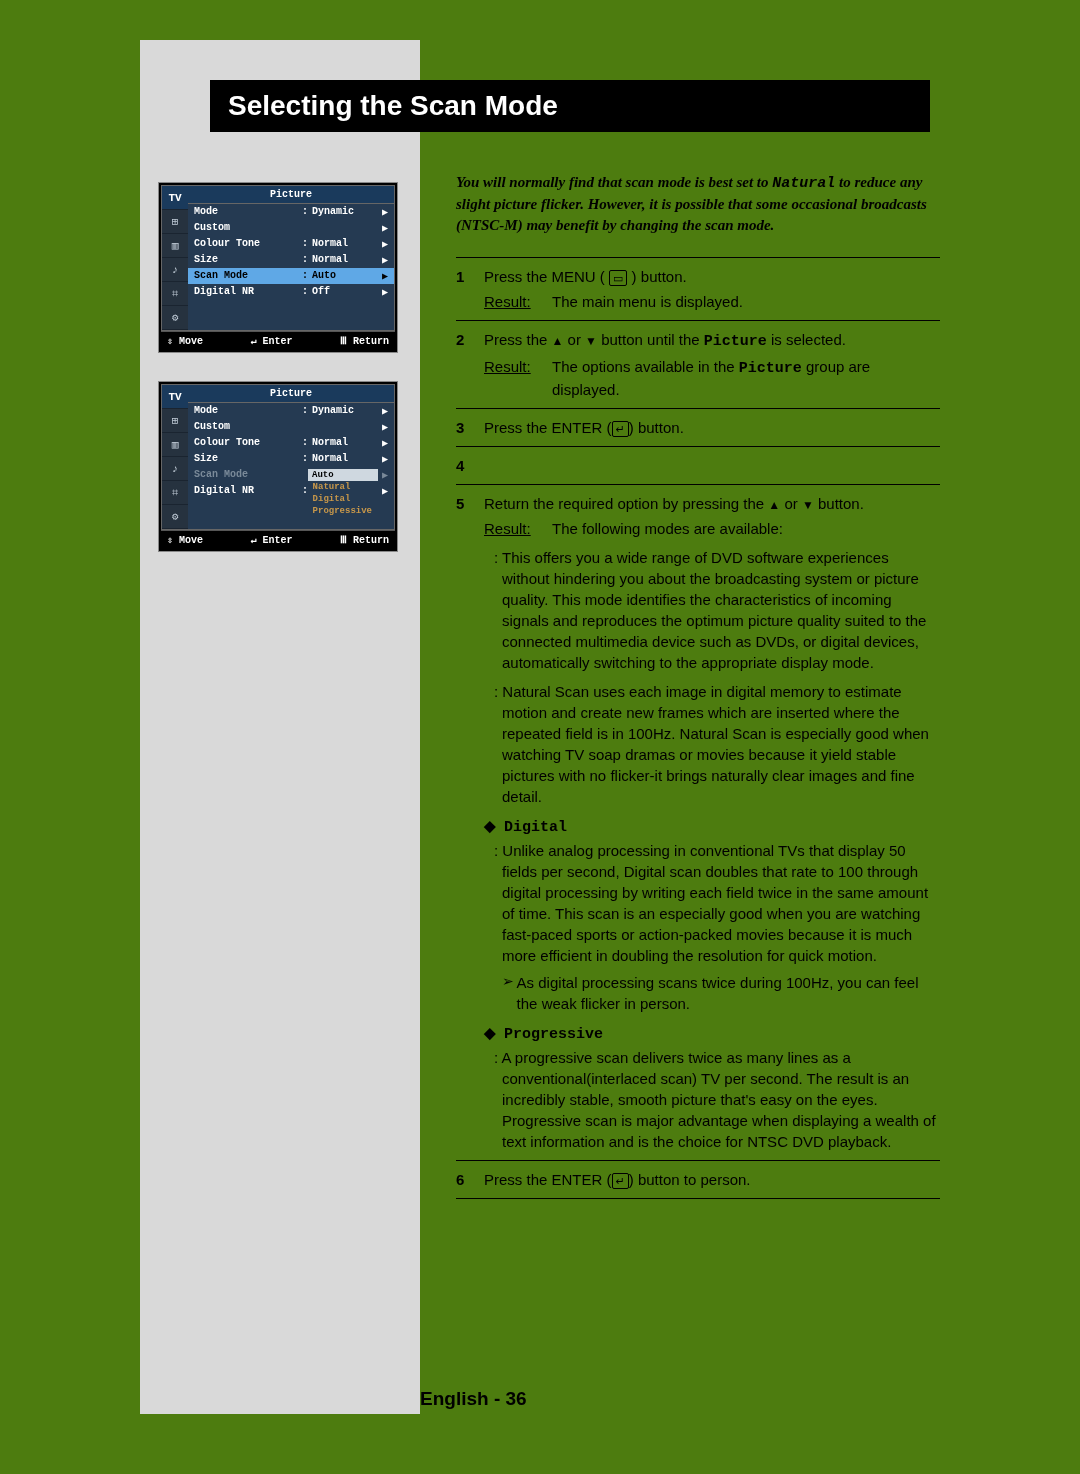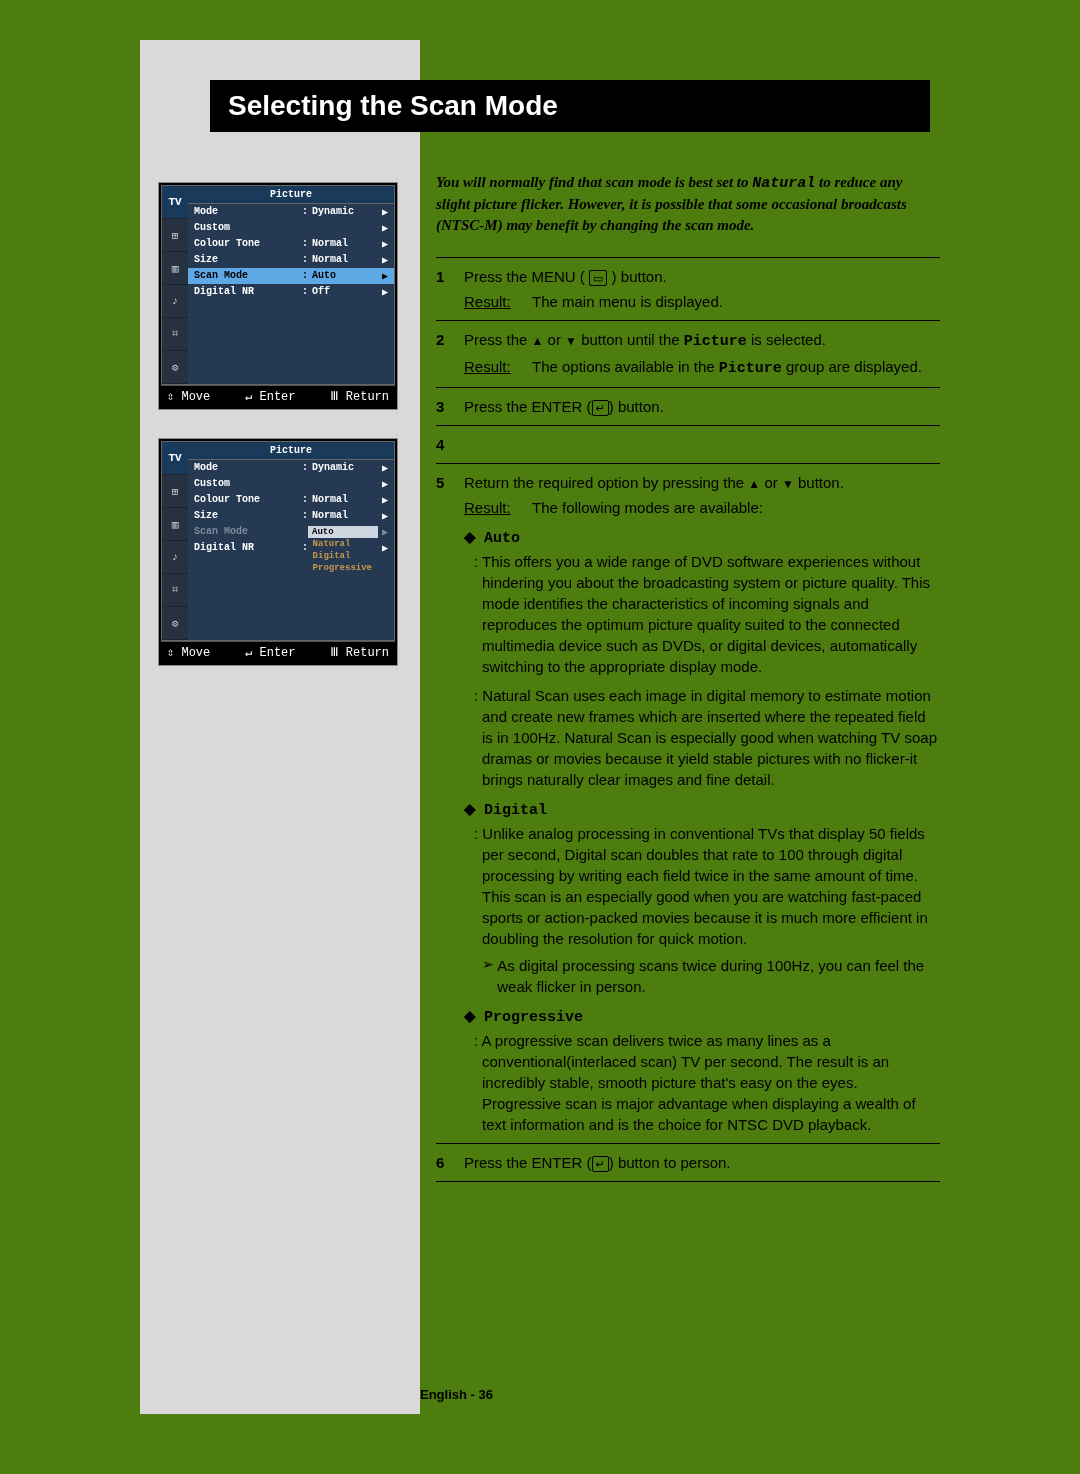--- a/index.html
+++ b/index.html
@@ -41,46 +41,46 @@
     position: relative;
     z-index: 2;
     display: flex;
   }
   .left-col {
     width: 280px;
     padding: 10px 18px 0 18px;
   }
   .right-col {
     flex: 1;
-    padding-left: 16px;
+    padding-left: 36px;
   }
   
   .osd {
     background: #000;
     color: #fff;
     font-family: "Courier New", monospace;
     font-size: 10px;
     border: 1px solid #888;
     margin-bottom: 28px;
     width: 240px;
     padding: 2px;
   }
   .osd-body { display:flex; background:#253a52; border:1px solid #666; }
   .iconstrip { width:26px; display:flex; flex-direction:column; background:#26323f; }
-  .icon { height:33px; display:flex; align-items:center; justify-content:center; color:#bfcad5; font-size:11px; border-bottom:1px solid #1a2430;}
+  .icon { height:24px; display:flex; align-items:center; justify-content:center; color:#bfcad5; font-size:11px; border-bottom:1px solid #1a2430;}
   .icon:first-child { background:#1a3a5c; color:#fff; font-weight:bold;}
   .listwrap { flex:1; }
   .osd-title { text-align:center; font-weight:bold; padding:3px 0; background:#1a3a5c; border-bottom:1px solid #666;}
   .row { display:flex; padding:2px 6px; align-items:flex-start; background:#253a52; font-weight:bold;}
   .row.sel { background:#5fa8e6; color:#000;}
   .row .lbl { flex:1; }
   .row .col { width:6px; text-align:center;}
   .row .val { width:70px; padding-left:4px;}
   .row .arr { width:10px; text-align:right;}
-  .footer { display:flex; justify-content:space-between; padding:3px 6px; background:#000; font-size:12px; font-weight:normal; border-top:1px solid #555;}
+  .footer { display:flex; justify-content:space-between; padding:3px 6px; background:#000; font-size:10px; font-weight:bold; border-top:1px solid #555;}
   .footer span { color:#fff; }
   .subopt { font-size:9px; padding:1px 4px; margin-left:82px; font-weight:bold;}
   .subopt.bright { background:#cfd8e0; color:#000;}
   .subopt.dim { color:#c7974a;}
   
   .intro {
     font-style: italic;
     font-weight: bold;
     font-size: 15px;
     line-height: 1.35;
@@ -104,22 +104,22 @@
     font-family: Arial, sans-serif;
   }
   .tri { font-size:12px; }
   .mode-block { margin-top:8px; }
   .mode-title { font-weight:bold; }
   .mode-title .mono { font-family:"Courier New", monospace; font-weight:bold;}
   .mode-desc { padding-left:18px; text-indent:-8px; margin-top:2px;}
   .sub-note { display:flex; margin-top:6px; padding-left:18px;}
   .sub-note .arrow { width:20px; font-size:14px;}
   .pg-footer {
-    position:absolute; bottom:72px; left:420px;
-    font-size:13px; font-weight:bold;
+    position:absolute; bottom:64px; left:420px;
+    font-size:19px; font-weight:bold;
   }
 </style>
 </head>
 <body>
 
 <div class="page">
   <div class="gray-panel"></div>
 
   <div class="title-bar">Selecting the Scan Mode</div>
 
@@ -294,21 +294,20 @@
         <div class="step">
           <div class="snum">5</div>
           <div class="sbody">
             <span>Return the required option by pressing the </span><span class="tri">▲</span><span> or </span><span class="tri">▼</span><span> button.</span>
             <div class="result">
                 <span class="result-label">Result:</span>
                 <span class="result-text">The following modes are available:</span>
               </div>
 
             <div class="mode-block">
-              <div class="mode-title"><span>◆</span>&nbsp;&nbsp;<span class="mono">Auto</span></div>
               <div class="mode-desc">: This offers you a wide range of DVD software experiences without hindering you about the broadcasting system or picture quality. This mode identifies the characteristics of incoming signals and reproduces the optimum picture quality suited to the connected multimedia device such as DVDs, or digital devices, automatically switching to the appropriate display mode.</div>
             </div>
 
             <div class="mode-block">
               <div class="mode-desc">: Natural Scan uses each image in digital memory to estimate motion and create new frames which are inserted where the repeated field is in 100Hz. Natural Scan is especially good when watching TV soap dramas or movies because it yield stable pictures with no flicker-it brings naturally clear images and fine detail.</div>
             </div>
 
             <div class="mode-block">
               <div class="mode-title"><span>◆</span>&nbsp;&nbsp;<span class="mono">Digital</span></div>
               <div class="mode-desc">: Unlike analog processing in conventional TVs that display 50 fields per second, Digital scan doubles that rate to 100 through digital processing by writing each field twice in the same amount of time. This scan is an especially good when you are watching fast-paced sports or action-packed movies because it is much more efficient in doubling the resolution for quick motion.</div>

